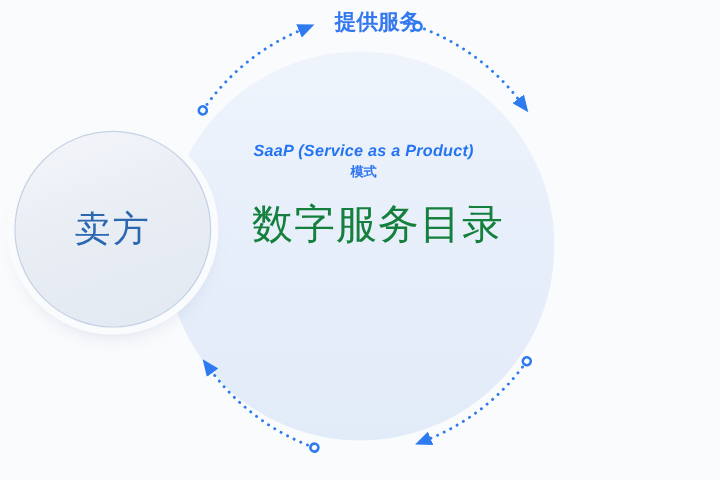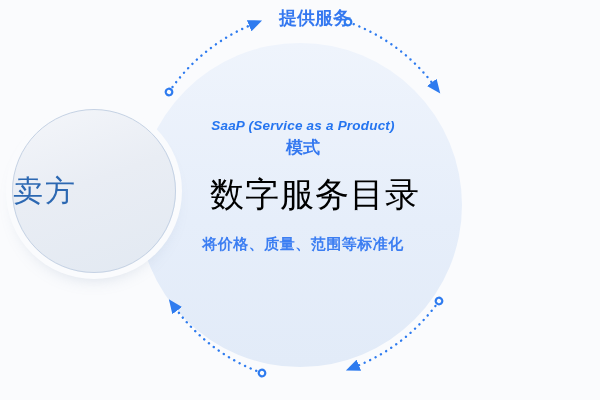--- a/index.html
+++ b/index.html
@@ -19,43 +19,43 @@
     border-radius:50%;
     background:linear-gradient(180deg,#eff4fc 0%,#e6eefa 55%,#e2ebf8 100%);
     z-index:1;
   }
   
   .side-circle{
     position:absolute;border-radius:50%;
     border:1px solid #c5d2e4;
     background:linear-gradient(160deg,#f4f6fa 0%,#e9edf4 45%,#e2e9f2 100%);
     box-shadow:0 0 0 6px #fafbfd, 0 10px 16px -4px rgba(130,150,180,0.28);
-    display:flex;align-items:center;
+    display:flex;align-items:center;justify-content:center;
     z-index:2;
   }
   .side-circle.left{left:12px;top:109px;width:162px;height:162px;}
   .side-circle.right{left:426px;top:111px;width:170px;height:170px;}
   .side-label{
     font-size:30px;color:#2c68b2;letter-spacing:2px;font-weight:400;
   }
   
   .center-text{
     position:absolute;left:148px;top:118px;width:310px;
     display:flex;flex-direction:column;align-items:center;text-align:center;
     z-index:3;
   }
   .saap-line{
     font-size:13.5px;font-weight:bold;font-style:italic;color:#2575f0;
     letter-spacing:0.2px;
   }
   .mode-line{
-    font-size:17px;font-weight:bold;color:#3478f0;margin-top:3px;
+    font-size:11px;font-weight:bold;color:#3478f0;margin-top:3px;
   }
   .main-title{
-    font-size:34px;font-weight:400;color:#000000;margin-top:13px;
+    font-size:34px;font-weight:400;color:#15803d;margin-top:13px;
     letter-spacing:1px;white-space:nowrap;margin-left:24px;
   }
   .desc-line{
     font-size:15px;font-weight:bold;color:#3c7ef2;margin-top:17px;
     letter-spacing:0.5px;white-space:nowrap;
   }
   
   .flow-label{
     position:absolute;font-weight:bold;color:#3478f0;z-index:3;white-space:nowrap;text-align:right;
   }
@@ -80,21 +80,20 @@
 
   <div class="side-circle left">
     <span class="side-label">卖方</span>
   </div>
 
 
   <div class="center-text">
     <div class="saap-line">SaaP (Service as a Product)</div>
     <div class="mode-line">模式</div>
     <div class="main-title">数字服务目录</div>
-    <div class="desc-line">将价格、质量、范围等标准化</div>
   </div>
 
   <div class="flow-label top">提供服务</div>
 
   <svg class="arcs" viewBox="0 0 600 400">
     <defs>
       <marker id="arrow" markerUnits="userSpaceOnUse" markerWidth="16" markerHeight="12" refX="2" refY="6" orient="auto">
         <path d="M0,0 L14,6 L0,12 Z" fill="#2e7bef"></path>
       </marker>
       <marker id="dot" markerUnits="userSpaceOnUse" markerWidth="12" markerHeight="12" refX="6" refY="6" orient="auto">

